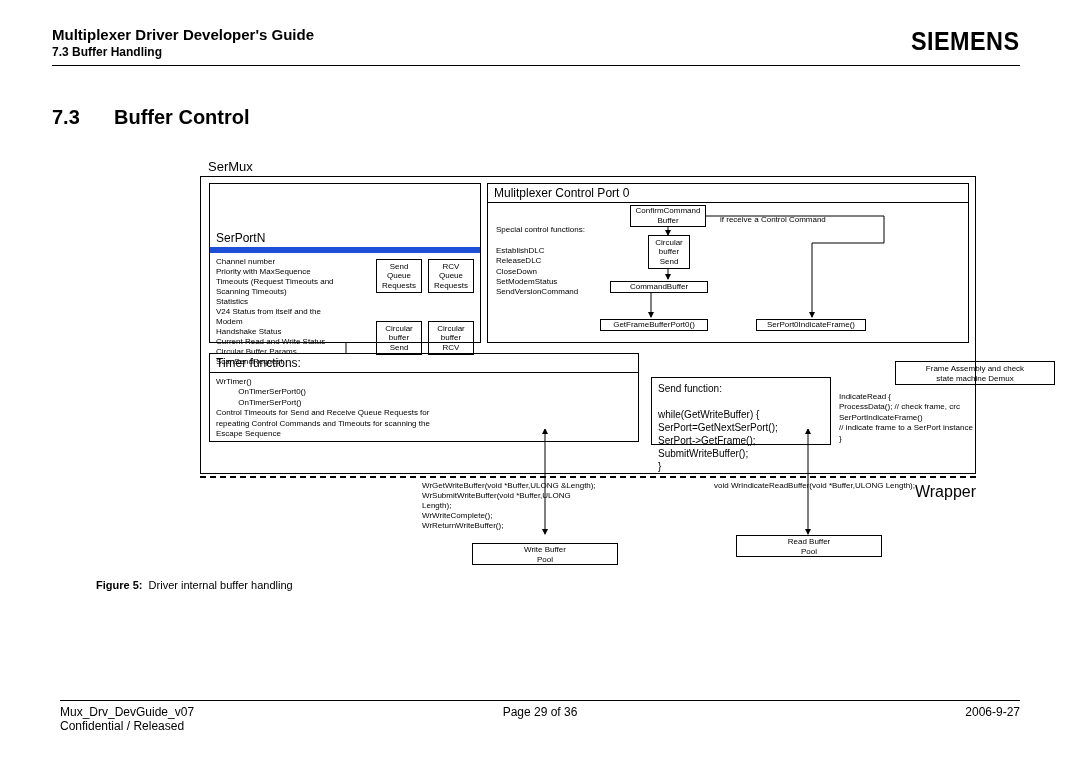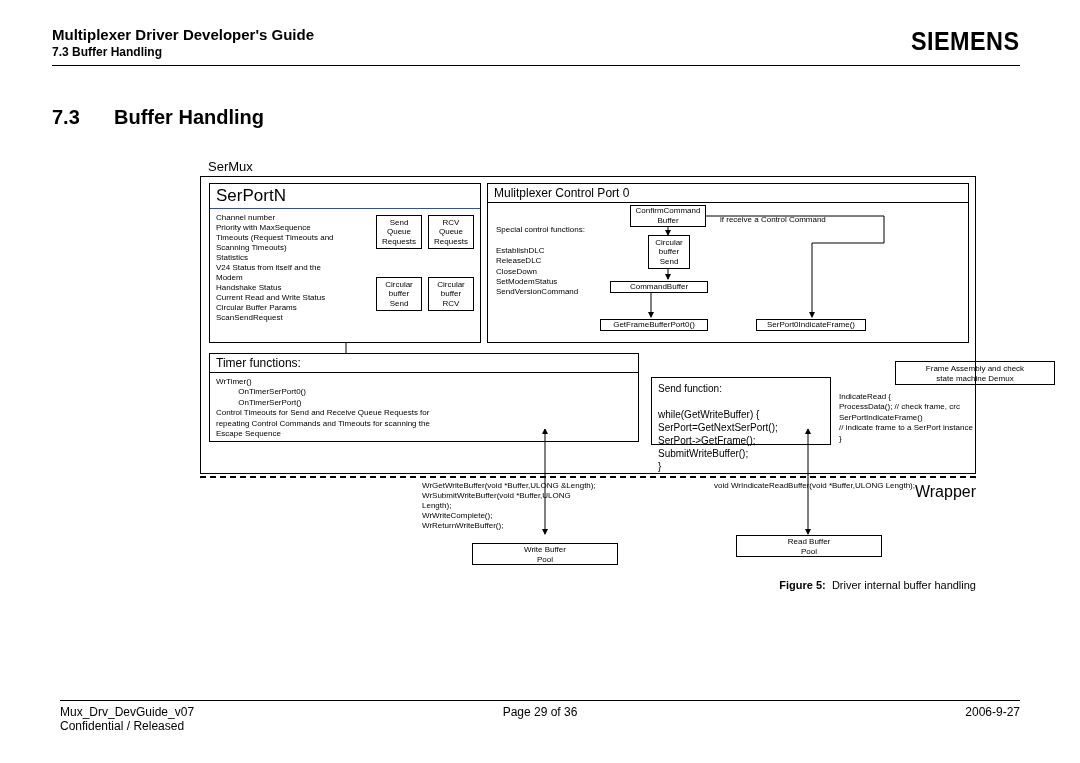--- a/index.html
+++ b/index.html
@@ -62,23 +62,24 @@
   }
   .serportn-box {
     position: absolute;
     top: 6px;
     left: 8px;
     width: 272px;
     height: 160px;
     border: 1px solid #000;
   }
   .box-title-inside {
-    font-size: 17px;
+    font-size: 12px;
     padding: 2px 6px;
-    border-bottom: 1px solid #1d4ed8;
+    border-bottom: 6px solid #1d4ed8;
+    margin-top: 45px;
   }
   .serport-content {
     position: relative;
     height: calc(100% - 20px);
   }
   .serport-text {
     position: absolute;
     top: 4px; left: 6px;
     width: 156px;
     font-size: 8px;
@@ -229,21 +230,21 @@
     font-size: 8px;
     text-align: center;
     line-height: 1.2;
     padding-top: 1px;
   }
   .figure-caption {
     position: absolute;
     top: 420px;
     left: 0;
     width: 100%;
-    text-align: right;
+    text-align: left;
     font-size: 11px;
   }
   .figure-caption b { font-weight: bold; }
   .footer {
     position: absolute;
     bottom: 30px;
     left: 60px;
     right: 60px;
     font-size: 12px;
     border-top: 1px solid #000;
@@ -264,21 +265,21 @@
 <div class="page">
   <div class="header">
     <div class="header-left">
       <div class="doc-title">Multiplexer Driver Developer's Guide</div>
       <div class="sub-title">7.3 Buffer Handling</div>
     </div>
     <div class="siemens-logo">SIEMENS</div>
   </div>
 
   <div class="section-heading">
-    <span class="section-num">7.3</span><span>Buffer Handling</span>
+    <span class="section-num">7.3</span><span>Buffer Control</span>
   </div>
 
   <div class="diagram-wrap">
     <div class="sermux-label">SerMux</div>
     <div class="sermux-box">
 
       <div class="serportn-box">
         <div class="box-title-inside">SerPortN</div>
         <div class="serport-content">
           <div class="serport-text" style="white-space:pre-line;">Channel number

